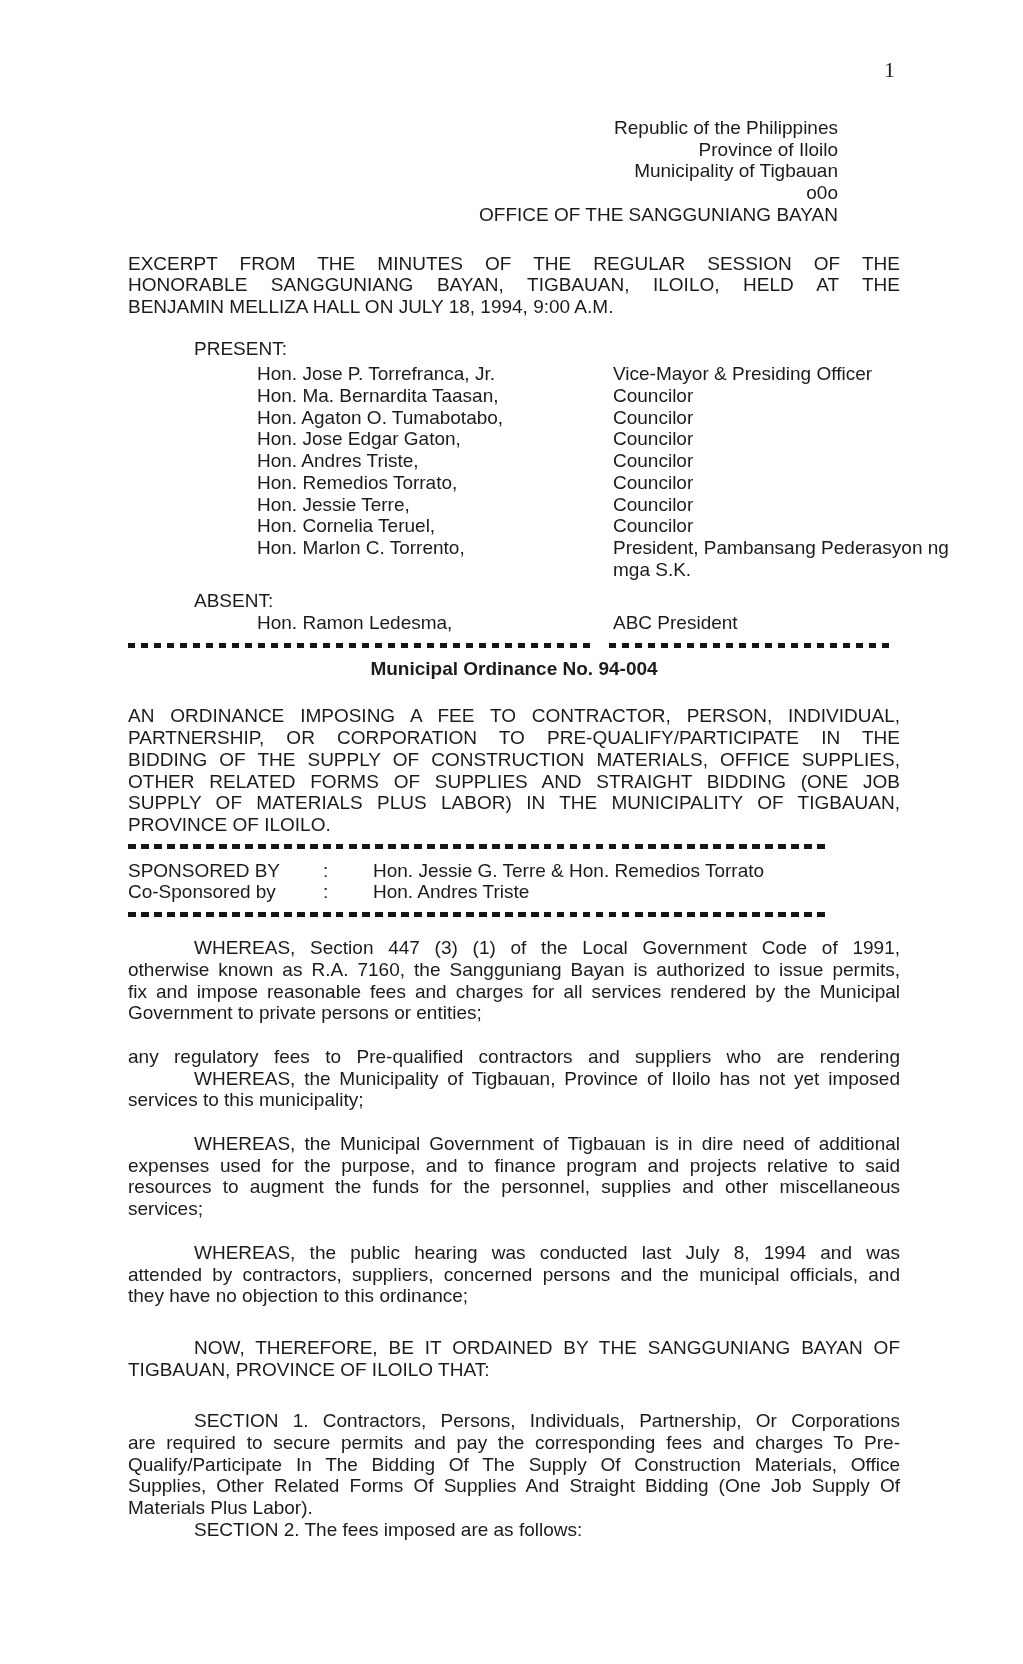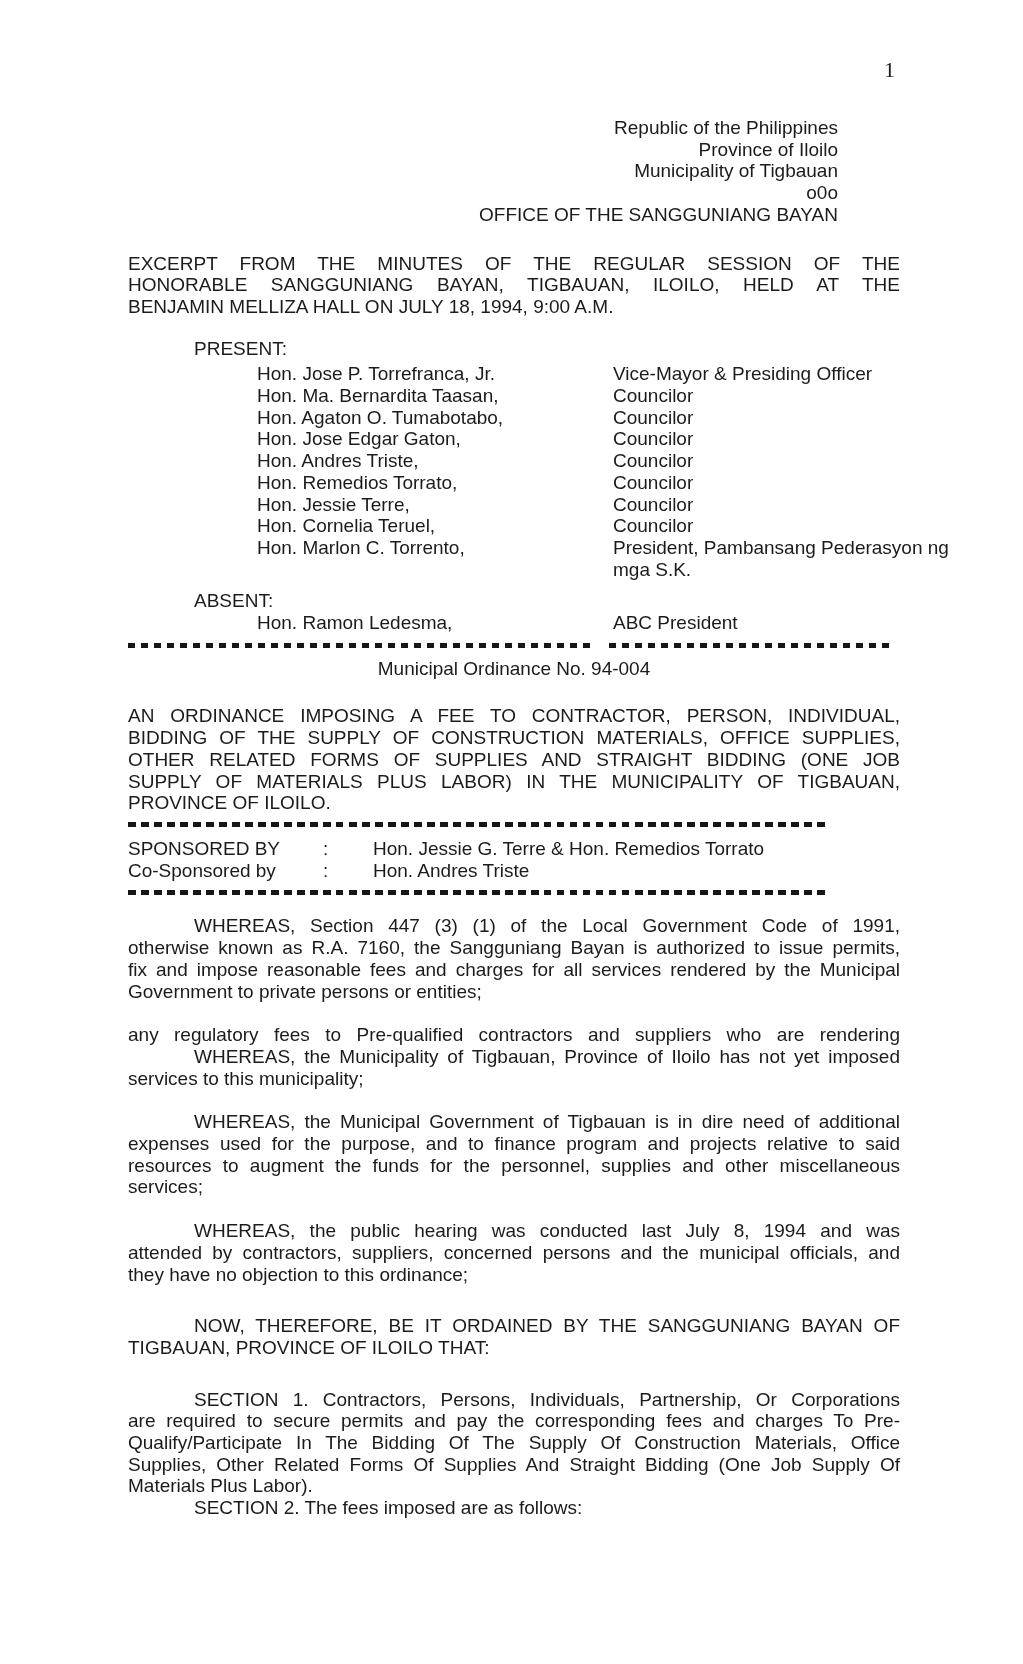--- a/index.html
+++ b/index.html
@@ -27,21 +27,21 @@
   .att-rows{margin-top:4px;}
   .att-row{display:flex;align-items:flex-start;}
   .att-name{margin-left:129px;width:356px;flex:none;}
   .att-pos{width:345px;flex:none;}
   .dash-seg{height:5px;background:repeating-linear-gradient(90deg,#161616 0 7.5px,transparent 7.5px 13px);}
   .dash-split{display:flex;gap:15px;margin-top:9px;}
   .dash-a{width:466px;}
   .dash-b{width:283px;}
   .dash-full{margin-top:8px;width:698px;}
   .dash-full.d3{margin-top:9px;}
-  .ord-title{margin-top:10px;font-weight:normal;text-align:center;}
+  .ord-title{margin-top:10px;font-weight:bold;text-align:center;}
   .ord-para{margin-top:26px;}
   .sponsors{margin-top:11px;}
   .sp-row{display:flex;}
   .sp-label{width:195px;flex:none;}
   .sp-colon{width:50px;flex:none;}
   .body-para{margin-top:22px;}
   .body-para.gap-lg{margin-top:30px;}
   .body-para.gap-0{margin-top:0;}
 </style>
 </head>
@@ -117,20 +117,21 @@
 
   <div class="dash-split">
     <span class="dash-seg dash-a"></span>
     <span class="dash-seg dash-b"></span>
   </div>
 
   <div class="ord-title">Municipal Ordinance No. 94-004</div>
 
   <div class="ord-para">
     <div class="j">AN ORDINANCE IMPOSING A FEE TO CONTRACTOR, PERSON, INDIVIDUAL,</div>
+    <div class="j">PARTNERSHIP, OR CORPORATION TO PRE-QUALIFY/PARTICIPATE IN THE</div>
     <div class="j">BIDDING OF THE SUPPLY OF CONSTRUCTION MATERIALS, OFFICE SUPPLIES,</div>
     <div class="j">OTHER RELATED FORMS OF SUPPLIES AND STRAIGHT BIDDING (ONE JOB</div>
     <div class="j">SUPPLY OF MATERIALS PLUS LABOR) IN THE MUNICIPALITY OF TIGBAUAN,</div>
     <div class="ln">PROVINCE OF ILOILO.</div>
   </div>
 
   <div class="dash-seg dash-full"></div>
 
   <div class="sponsors">
     <div class="sp-row">

